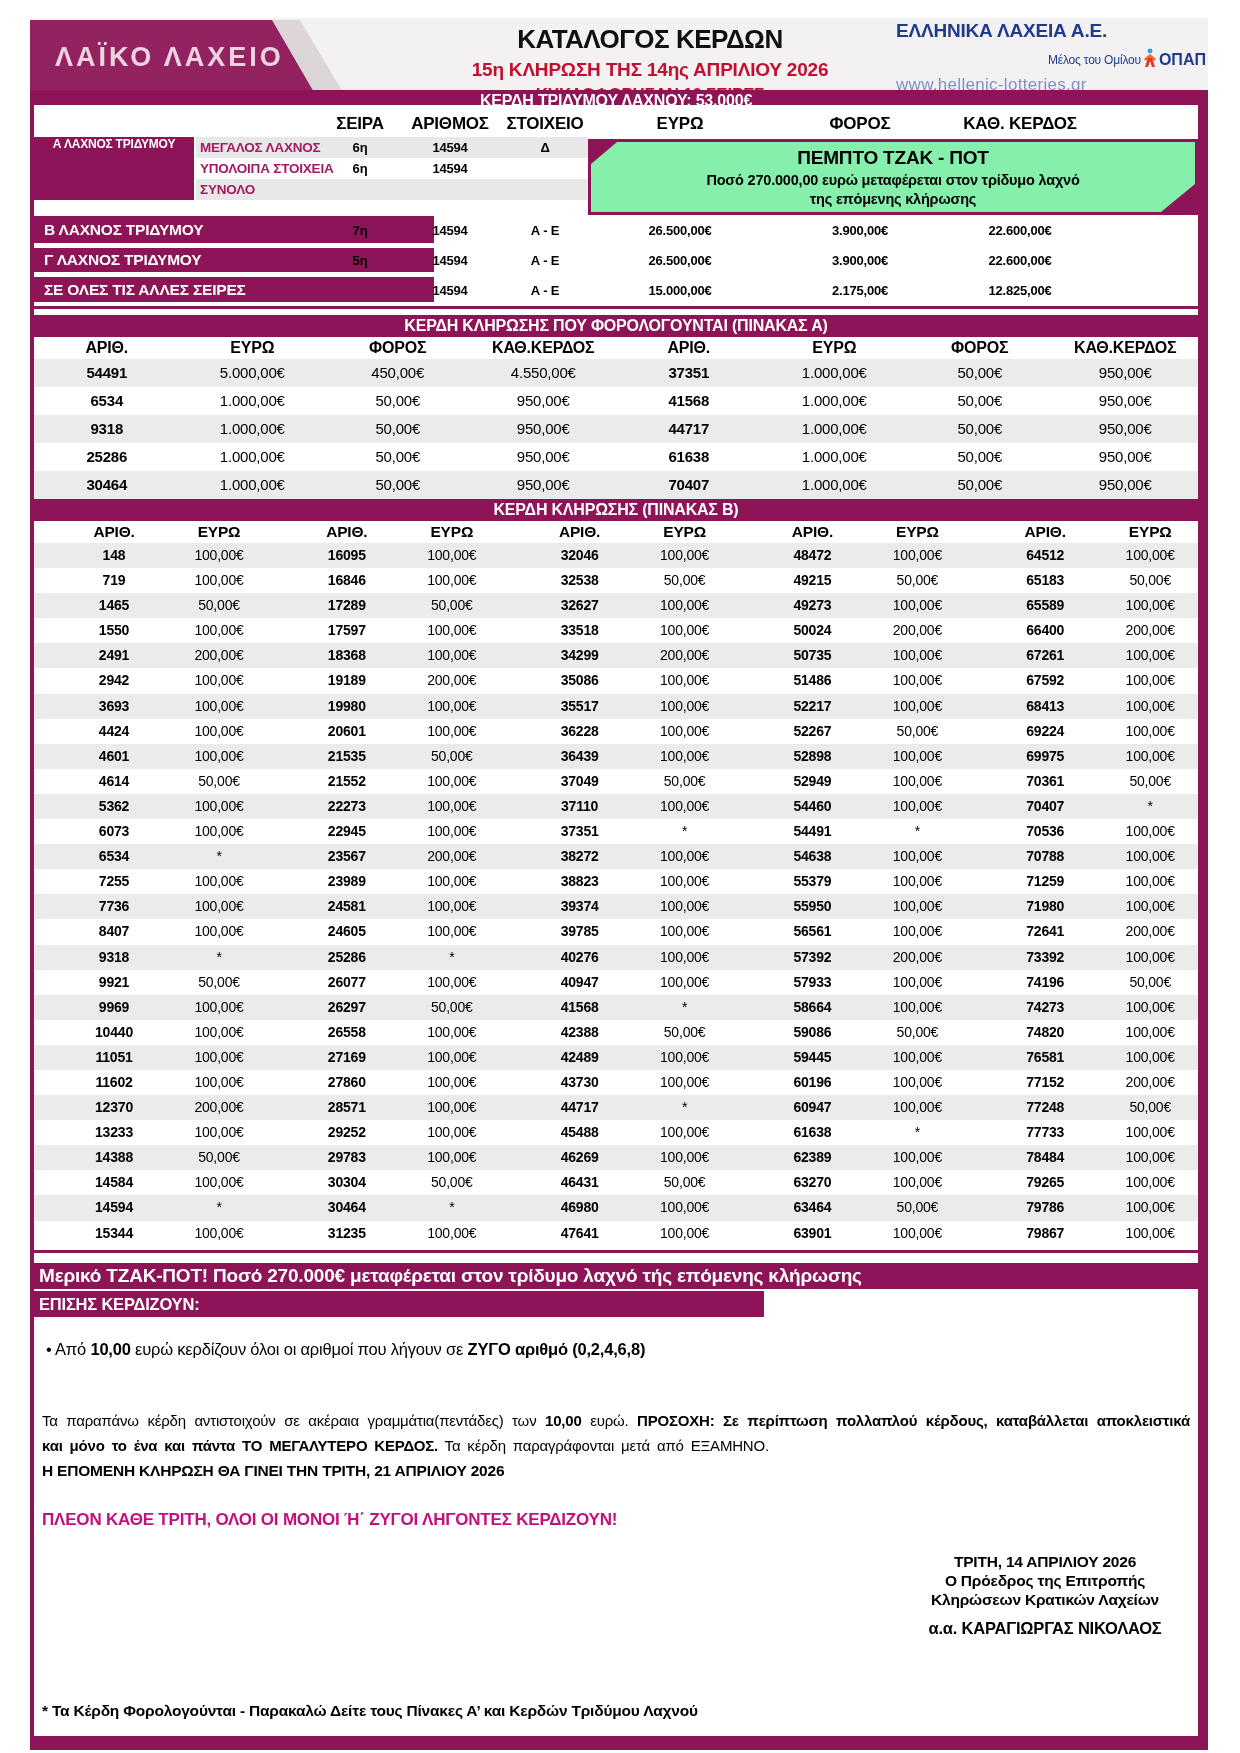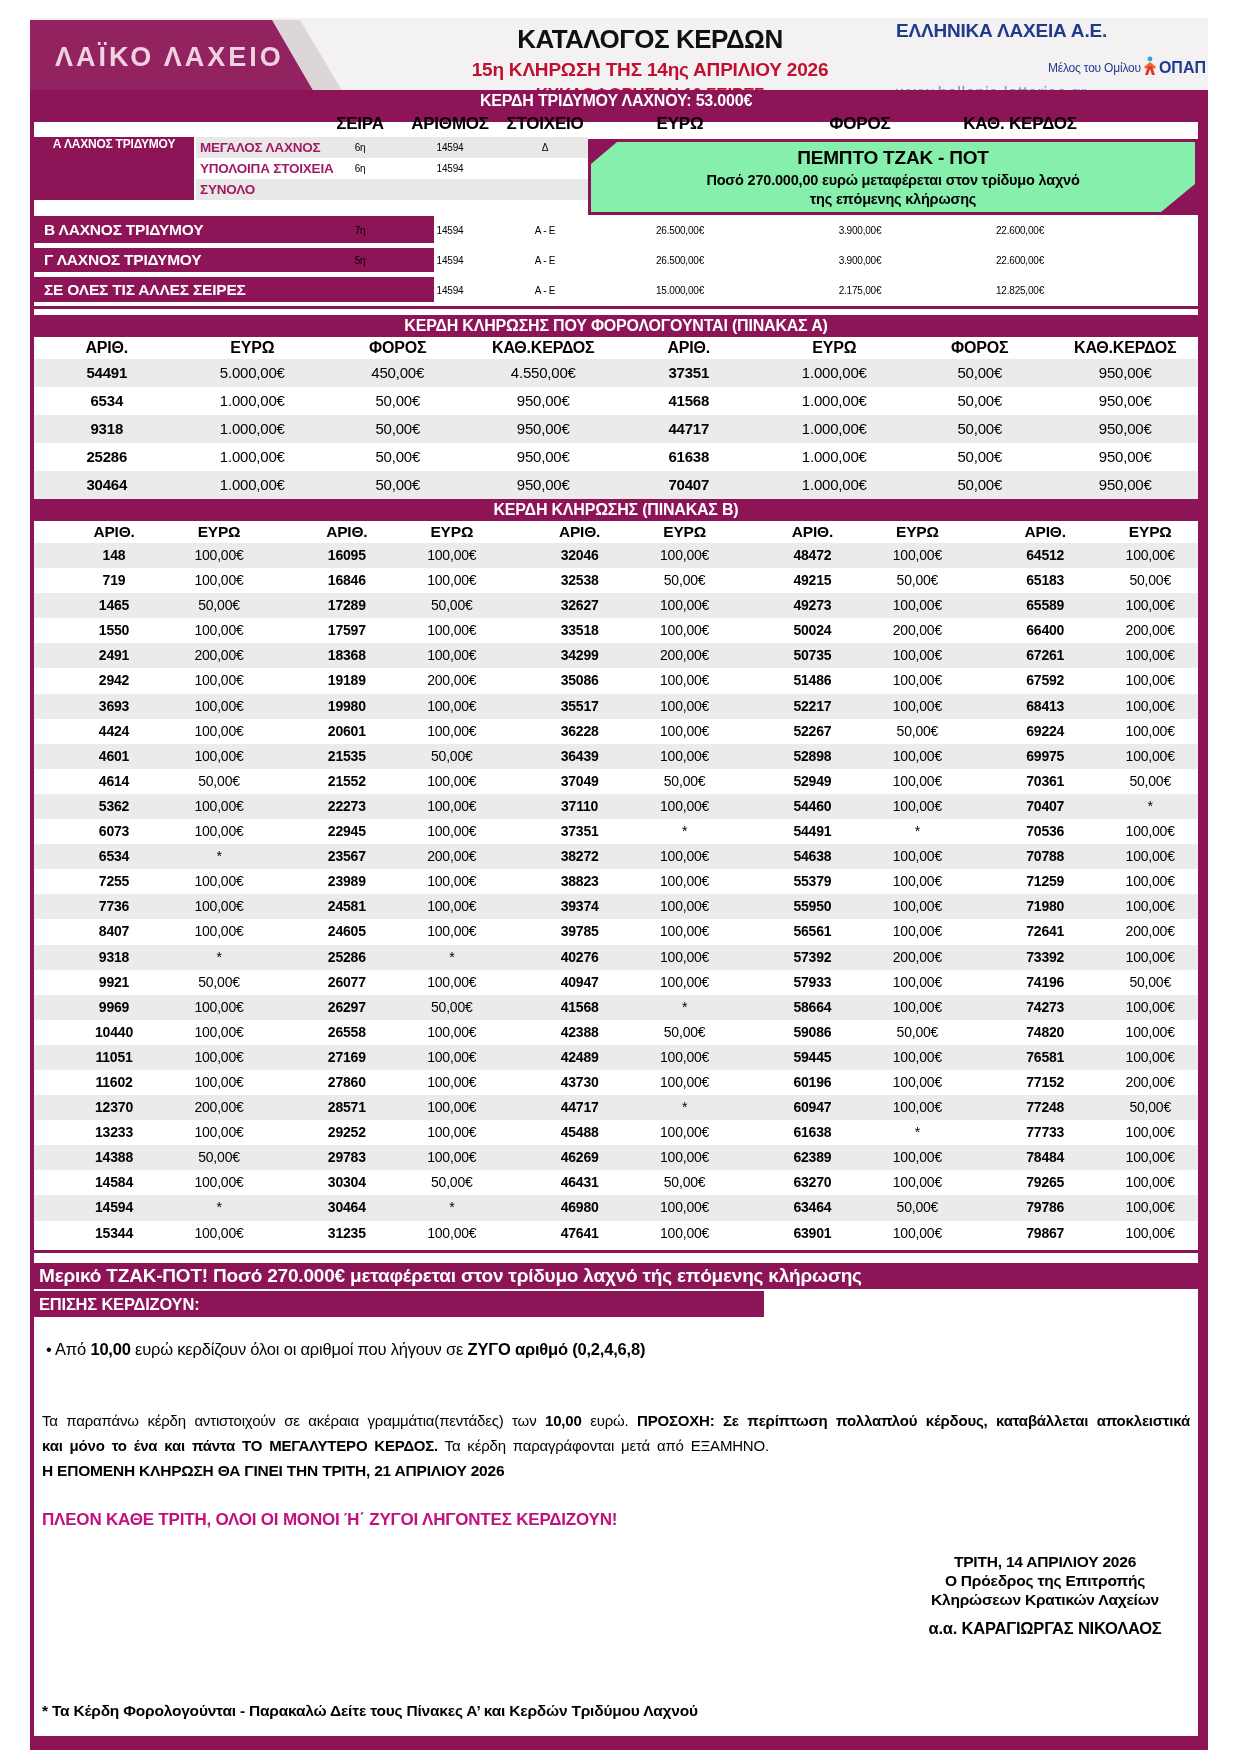--- a/index.html
+++ b/index.html
@@ -11,44 +11,44 @@
             clip-path:polygon(0 0,242px 0,285px 100%,0 100%);}
   .logo-shadow{position:absolute;left:252px;top:20px;width:110px;height:74px;background:#dcd6d8;
             clip-path:polygon(0 0,48px 0,92px 100%,40px 100%);}
   .logo-text{position:absolute;left:55px;top:42px;font-size:27px;font-weight:700;letter-spacing:3px;color:var(--logo-text);}
   .title-block{position:absolute;left:395px;top:24px;width:510px;text-align:center;}
   .t1{font-size:26px;font-weight:800;color:#101010;letter-spacing:-0.5px;}
   .t2{font-size:19px;font-weight:700;color:var(--crimson);margin-top:4px;}
   .t3{font-size:17px;font-weight:700;color:var(--crimson);margin-top:4px;}
   .brand{position:absolute;right:34px;top:20px;width:310px;text-align:left;}
   .b1{font-size:19px;font-weight:700;color:var(--blue);}
-  .b2{display:flex;justify-content:flex-end;align-items:center;margin-top:14px;}
+  .b2{display:flex;justify-content:flex-end;align-items:center;margin-top:6px;}
   .b2 .member{font-size:12px;color:var(--blue);}
   .b2 .opap{font-size:16px;font-weight:700;color:var(--blue);letter-spacing:0;}
   .b3{font-size:17px;color:var(--link-blue);margin-top:3px;letter-spacing:0.3px;}
   
   .frame{position:absolute;left:30px;top:90px;width:1178px;height:1660px;box-sizing:border-box;
          border-left:4px solid var(--primary);border-right:10px solid var(--primary);
          border-bottom:14px solid var(--primary);background:#fff;}
   .band{position:absolute;left:0;width:1164px;background:var(--primary);color:#fff;
         font-weight:700;text-align:center;}
-  .band-triplet{top:0;height:32px;line-height:21px;font-size:16px;}
+  .band-triplet{top:0;height:15px;line-height:21px;font-size:16px;}
   
   .tri-head{position:absolute;top:21px;left:0;width:1164px;height:26px;}
   .th{position:absolute;top:0;line-height:26px;font-size:17px;font-weight:700;transform:translateX(-50%);white-space:nowrap;}
   .c-seira{left:326px}.c-num{left:416px}.c-el{left:511px}.c-eur{left:646px}.c-tax{left:826px}.c-net{left:986px}
   .tri-body{position:absolute;top:47px;left:0;width:1164px;height:63px;}
   .stripe{position:absolute;left:162px;width:392px;height:21px;background:#e8e8e8;}
   .st1{top:0}.st3{top:42px}
   .alpha-box{position:absolute;left:0;top:0;width:160px;height:63px;background:var(--primary);color:#fff;
              font-size:12px;font-weight:700;text-align:left;display:flex;flex-direction:row;justify-content:center;gap:3px;}
   .sub-label{position:absolute;left:166px;width:170px;font-size:13.5px;font-weight:700;color:var(--label-magenta);
              line-height:21px;white-space:nowrap;text-align:left;}
   .sl1{top:0}.sl2{top:21px}.sl3{top:42px}
-  .val{position:absolute;transform:translateX(-50%);font-size:10px;font-weight:400;white-space:nowrap;}
+  .val{position:absolute;transform:translateX(-50%);font-size:13px;font-weight:700;white-space:nowrap;}
   .rv1{top:0;line-height:21px}.rv2{top:21px;line-height:21px}
   .jackpot{position:absolute;left:554px;top:2px;width:610px;height:76px;background:var(--primary);
            padding:3px;box-sizing:border-box;}
   .jackpot-inner{width:100%;height:100%;background:#86efac;text-align:center;
            clip-path:polygon(26px 0,100% 0,100% 42px,570px 100%,0 100%,0 22px);}
   .jp-title{font-size:19px;font-weight:800;padding-top:5px;}
   .jp-line{font-size:14.5px;font-weight:700;margin-top:3px;}
   .tri-row{position:absolute;left:0;width:1164px;}
   .row-b{top:126px;height:27px}.row-g{top:158px;height:24px}.row-all{top:187px;height:25px}
   .tri-row .val{top:50%;transform:translate(-50%,-50%);}

